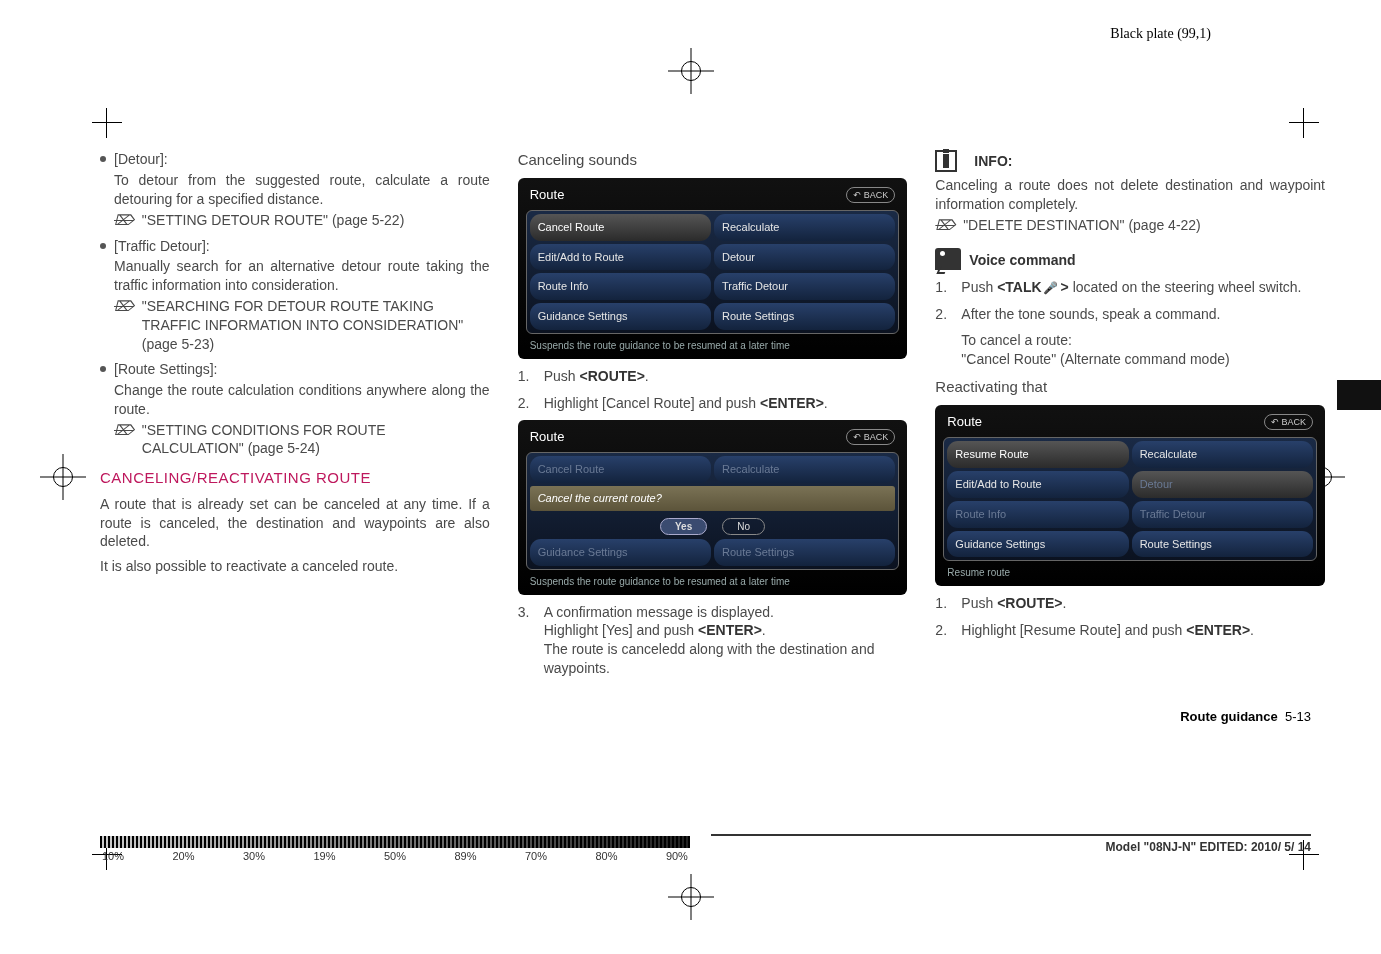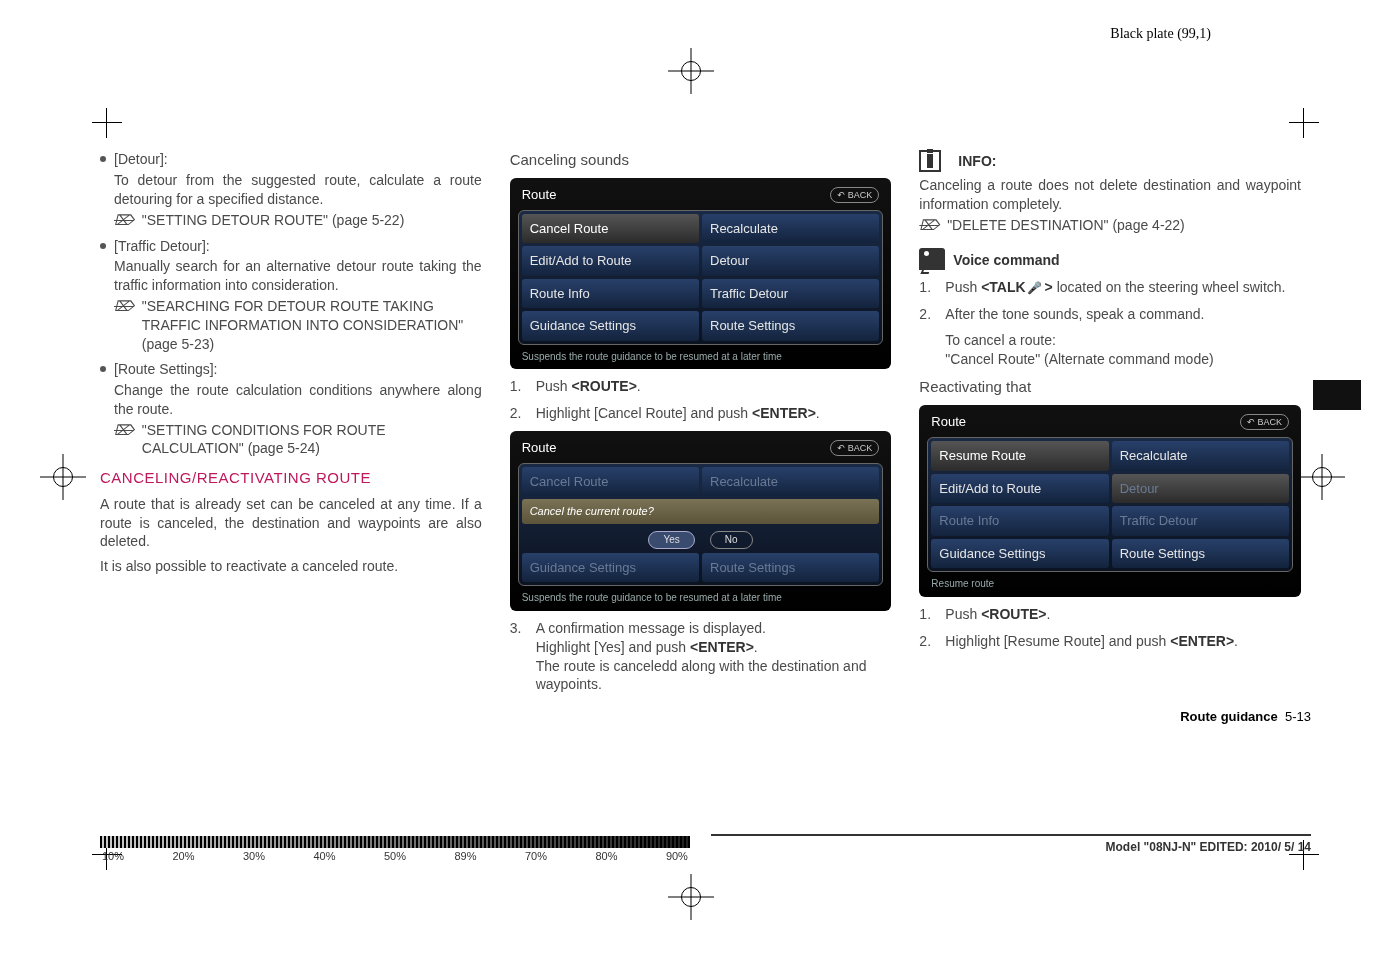--- a/index.html
+++ b/index.html
@@ -7,21 +7,21 @@
     font-family: Arial, Helvetica, sans-serif;
     background: #fff;
     width: 1381px;
     height: 954px;
     position: relative;
   }
   .page {
     position: absolute;
     top: 150px;
     left: 100px;
-    right: 80px;
+    right: 56px;
     display: flex;
     gap: 28px;
   }
   .black-plate {
     position: absolute;
     top: 26px;
     right: 170px;
     font-size: 14px;
     font-family: "Times New Roman", serif;
   }
@@ -79,30 +79,30 @@
     border:1px solid #888; border-radius:10px; font-size:9px; padding:1px 6px; color:#ccc;
     display:inline-flex; align-items:center; gap:3px;
   }
   .menu-box {
     border:1px solid #666; border-radius:6px; padding:3px;
     background: linear-gradient(#1a2a45, #0b1220);
   }
   .menu-grid { display:grid; grid-template-columns: 1fr 1fr; gap:3px; }
   .menu-cell {
     background: linear-gradient(#28406a, #13233d);
-    border-radius:3px; padding:6px 8px; color:#e6e6e6; font-size:13px;
+    border-radius:11px; padding:6px 8px; color:#e6e6e6; font-size:11px;
   }
   .menu-cell.sel { background: linear-gradient(#555, #2b2b2b); color:#fff; }
   .menu-cell.dim { color:#6a7a95; }
   .shot-footer { font-size:10px; color:#9aa; padding:5px 4px 2px 4px; }
 
   .confirm-strip { background: linear-gradient(#7a7255, #5c543a); color:#fff; border-radius:3px; padding:5px 8px; margin:3px 0; font-size:11px;font-style:italic; }
   .confirm-btns { text-align:center; padding:4px 0; }
   .yn { display:inline-block; border:1px solid #888; border-radius:10px; padding:1px 14px; margin:0 6px; font-size:10px; color:#ddd; }
-  .yn.sel { background:#3a4b70; border-color:#aac; }
+  .yn.sel { background:#3a4b70; border-color:#aac;font-weight:bold; }
 
   
   .info-head { display:flex; align-items:center; gap:17px; margin-bottom:4px; }
   .info-icon {
     width:22px; height:22px; border:2px solid #333; display:flex; align-items:center; justify-content:center;
   }
   .info-i { width:6px; height:14px; background:#333; position:relative; }
   .info-i::before { content:""; position:absolute; top:-5px; left:0; width:6px; height:4px; background:#333; }
   .info-label { font-weight:bold; font-size:14px; color:#333; }
 
@@ -386,20 +386,20 @@
   <b>Route guidance</b>&nbsp;&nbsp;<span>5-13</span>
 </div>
 <div class="footer-model">Model "08NJ-N"  EDITED:  2010/ 5/ 14</div>
 
 <div class="footer-ruler">
   <div class="ruler-band"></div>
   <div class="ruler-labels" id="rulerlabels">
       <span>10%</span>
       <span>20%</span>
       <span>30%</span>
-      <span>40%</span>
+      <span>19%</span>
       <span>50%</span>
       <span>89%</span>
       <span>70%</span>
       <span>80%</span>
       <span>90%</span>
     </div>
 </div>
 
 </body></html>

